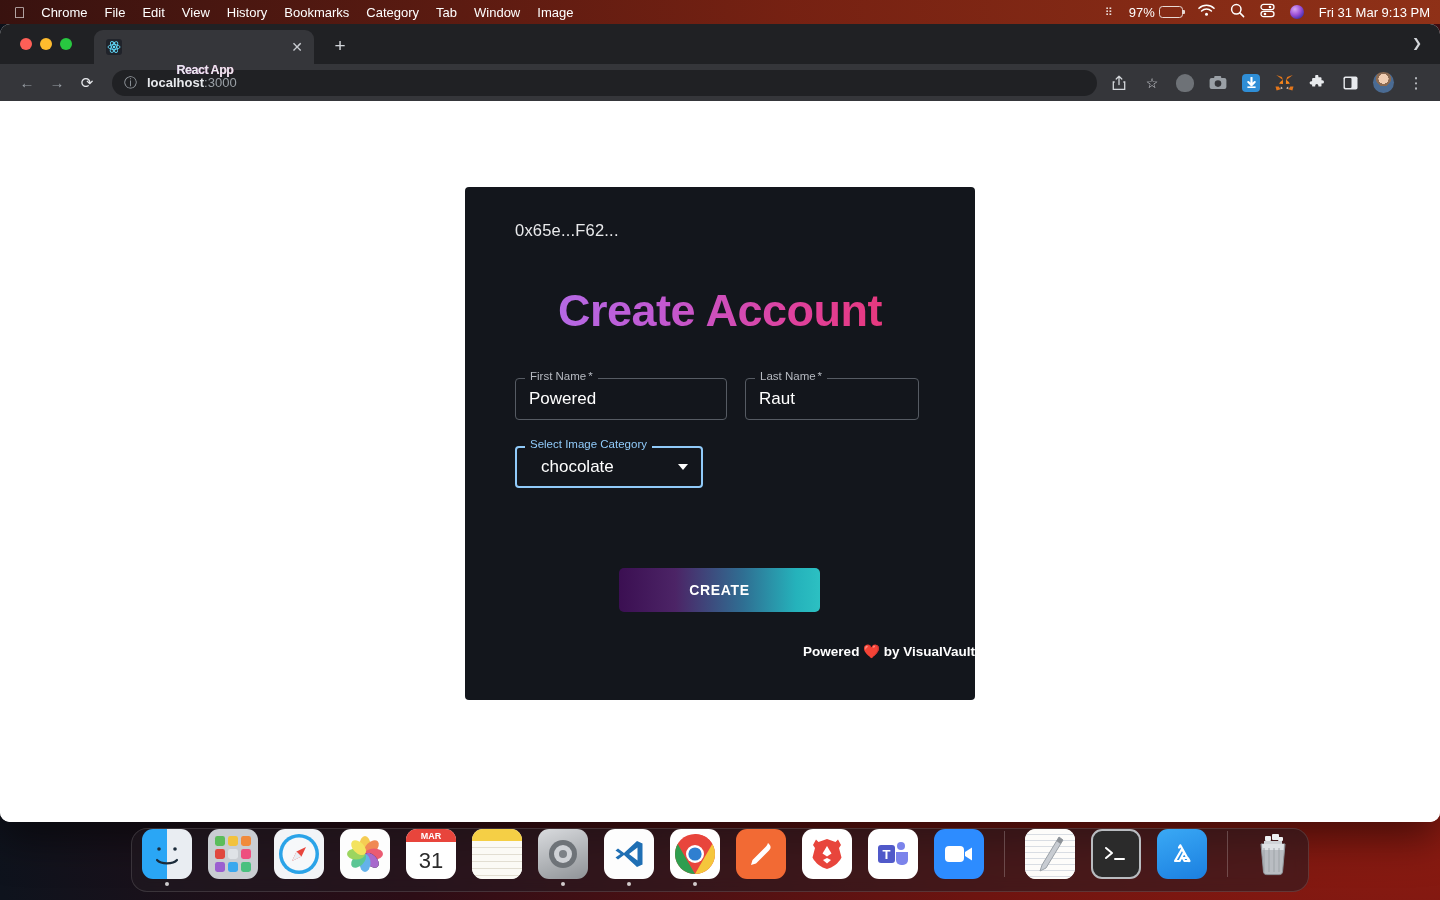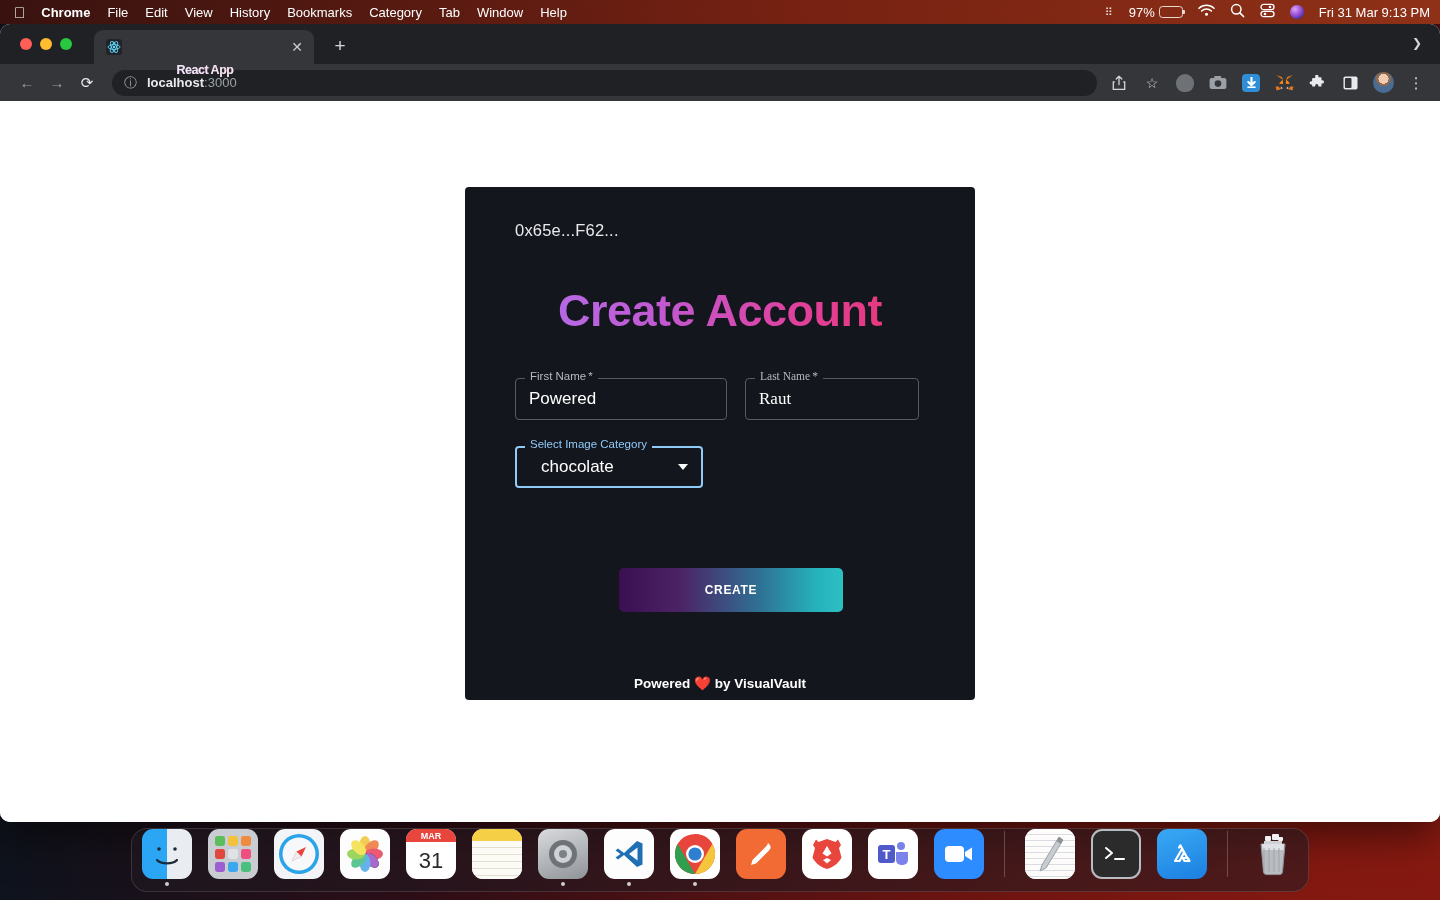--- a/index.html
+++ b/index.html
@@ -14,21 +14,21 @@
 
   
   .menubar{
     position:absolute; top:0; left:0; width:1440px; height:24px;
     background:linear-gradient(100deg, rgba(60,18,14,.92) 0%, rgba(125,35,18,.92) 55%, rgba(150,52,24,.92) 100%);
     display:flex; align-items:center; color:#fff; font-size:13px;
     padding:0 10px 0 14px; z-index:50;
   }
   .menubar .apple{ font-size:15px; line-height:1; margin-right:16px; }
   .menubar .mi{ margin-right:17px; white-space:nowrap; }
-  .menubar .mi.bold{ font-weight:bold; }
+  .menubar .mi.bold{ font-weight:normal; }
   .menubar .spacer{ flex:1; }
   .mbr{ display:flex; align-items:center; gap:15px; }
   .mbr .txt{ font-size:13px; white-space:nowrap; }
   .battery{ display:flex; align-items:center; gap:4px; }
   .batt-shell{ width:24px;height:12px;border:1.4px solid #e8d9d4; border-radius:3.5px; padding:1.4px; position:relative;}
   .batt-shell:after{content:"";position:absolute;right:-3.2px;top:3.4px;width:2px;height:4px;background:#e8d9d4;border-radius:0 1px 1px 0;}
   .batt-fill{height:100%;width:93%;background:#f1e7e3;border-radius:1.6px;}
 
   
   .window{
@@ -83,33 +83,33 @@
     border:1px solid #565b63; border-radius:4px; height:42px;
     display:flex; align-items:center; padding:0 13px; color:#fff; font-size:17px;
   }
   .field.focused .box{ border:2px solid #90caf9;padding-left:24px; }
   .field .lbl{
     position:absolute; top:-8px; left:10px; padding:0 5px; background:#13161c;
     font-size:11.5px; color:#b6bac1; white-space:nowrap;
   }
   .field.focused .lbl{ color:#90caf9; }
   .field .lbl .star{ margin-left:2px; }
-  .f-first{ width:212px; } .f-last{ width:174px;font-family:Liberation Serif, serif; } .f-select{ width:188px; }
+  .f-first{ width:212px; } .f-last{ width:174px; } .f-select{ width:188px; }
   .select-row{ margin-top:26px; }
   .caret{ margin-left:auto; width:0;height:0; border-left:5.5px solid transparent; border-right:5.5px solid transparent; border-top:6px solid #fff; }
 
   .create-btn{
-    position:absolute; left:154px; top:381px; width:224px; height:44px; border:none;
-    border-radius:5px; color:#fff; font-size:12px; font-weight:bold; letter-spacing:.7px;
+    position:absolute; left:154px; top:381px; width:201px; height:44px; border:none;
+    border-radius:5px; color:#fff; font-size:14px; font-weight:bold; letter-spacing:.7px;
     background:linear-gradient(90deg,#3b0f52 0%,#4c2466 28%,#2f6f93 62%,#25b2bb 88%,#2cc0c2 100%);
     cursor:pointer; font-family:"Liberation Sans", sans-serif;
   }
   .powered{
-    position:absolute; left:0; right:0; top:456px; text-align:center;
-    color:#fff; font-size:13.5px; font-weight:bold;margin-top:32px;
+    position:absolute; left:0; right:0; top:456px; text-align:right;
+    color:#fff; font-size:13.5px; font-weight:bold;
   }
   .powered .heart{ color:#e8242a; }
 
   
   .dock{
     position:absolute; left:50%; transform:translateX(-50%); bottom:8px;
     height:64px; background:rgba(34,28,34,.55); border:1px solid rgba(255,255,255,.13);
     border-radius:16px; display:flex; align-items:flex-end; padding:5px 8px; gap:12px; z-index:40;
     backdrop-filter:blur(8px);
   }
@@ -127,21 +127,21 @@
   <span class="apple"></span>
   <span class="mi bold">Chrome</span>
   <span class="mi">File</span>
   <span class="mi">Edit</span>
   <span class="mi">View</span>
   <span class="mi">History</span>
   <span class="mi">Bookmarks</span>
   <span class="mi">Category</span>
   <span class="mi">Tab</span>
   <span class="mi">Window</span>
-  <span class="mi">Help</span>
+  <span class="mi">Image</span>
   <span class="spacer"></span>
   <div class="mbr">
     <span style="font-size:11px;letter-spacing:1px;opacity:.85;">⠿</span>
     <span class="battery">
       <span class="txt">97%</span>
       <span class="batt-shell"><span class="batt-fill"></span></span>
     </span>
     <span>
       <svg width="17" height="13" viewBox="0 0 17 13" fill="none">
           <path d="M1 4.3C3 2.3 5.6 1.2 8.5 1.2S14 2.3 16 4.3" stroke="#fff" stroke-width="1.6" stroke-linecap="round"></path>

